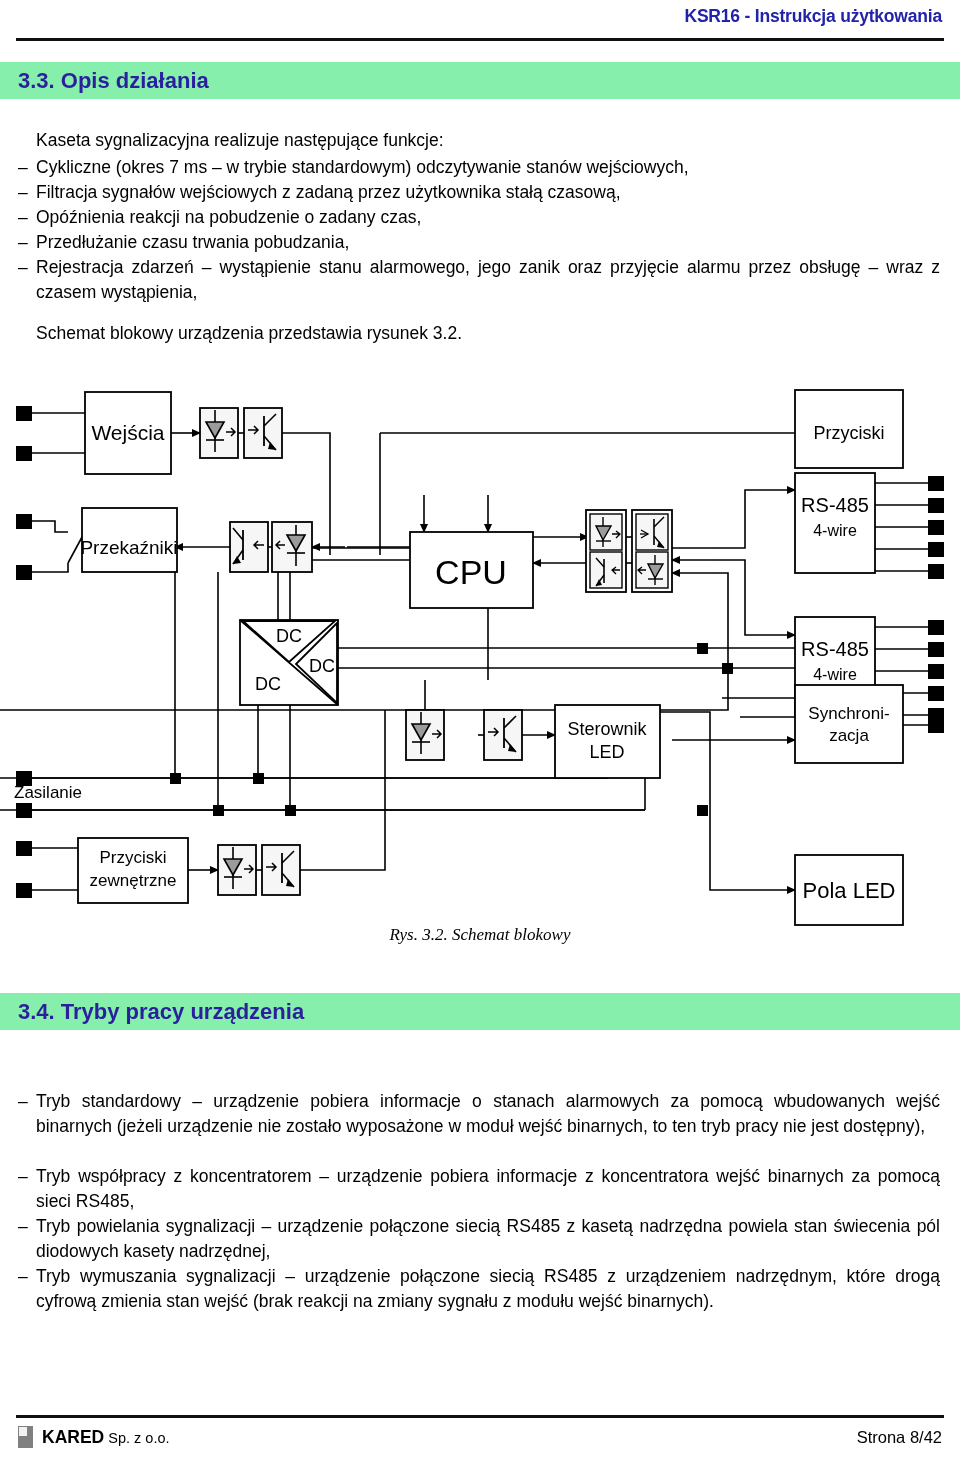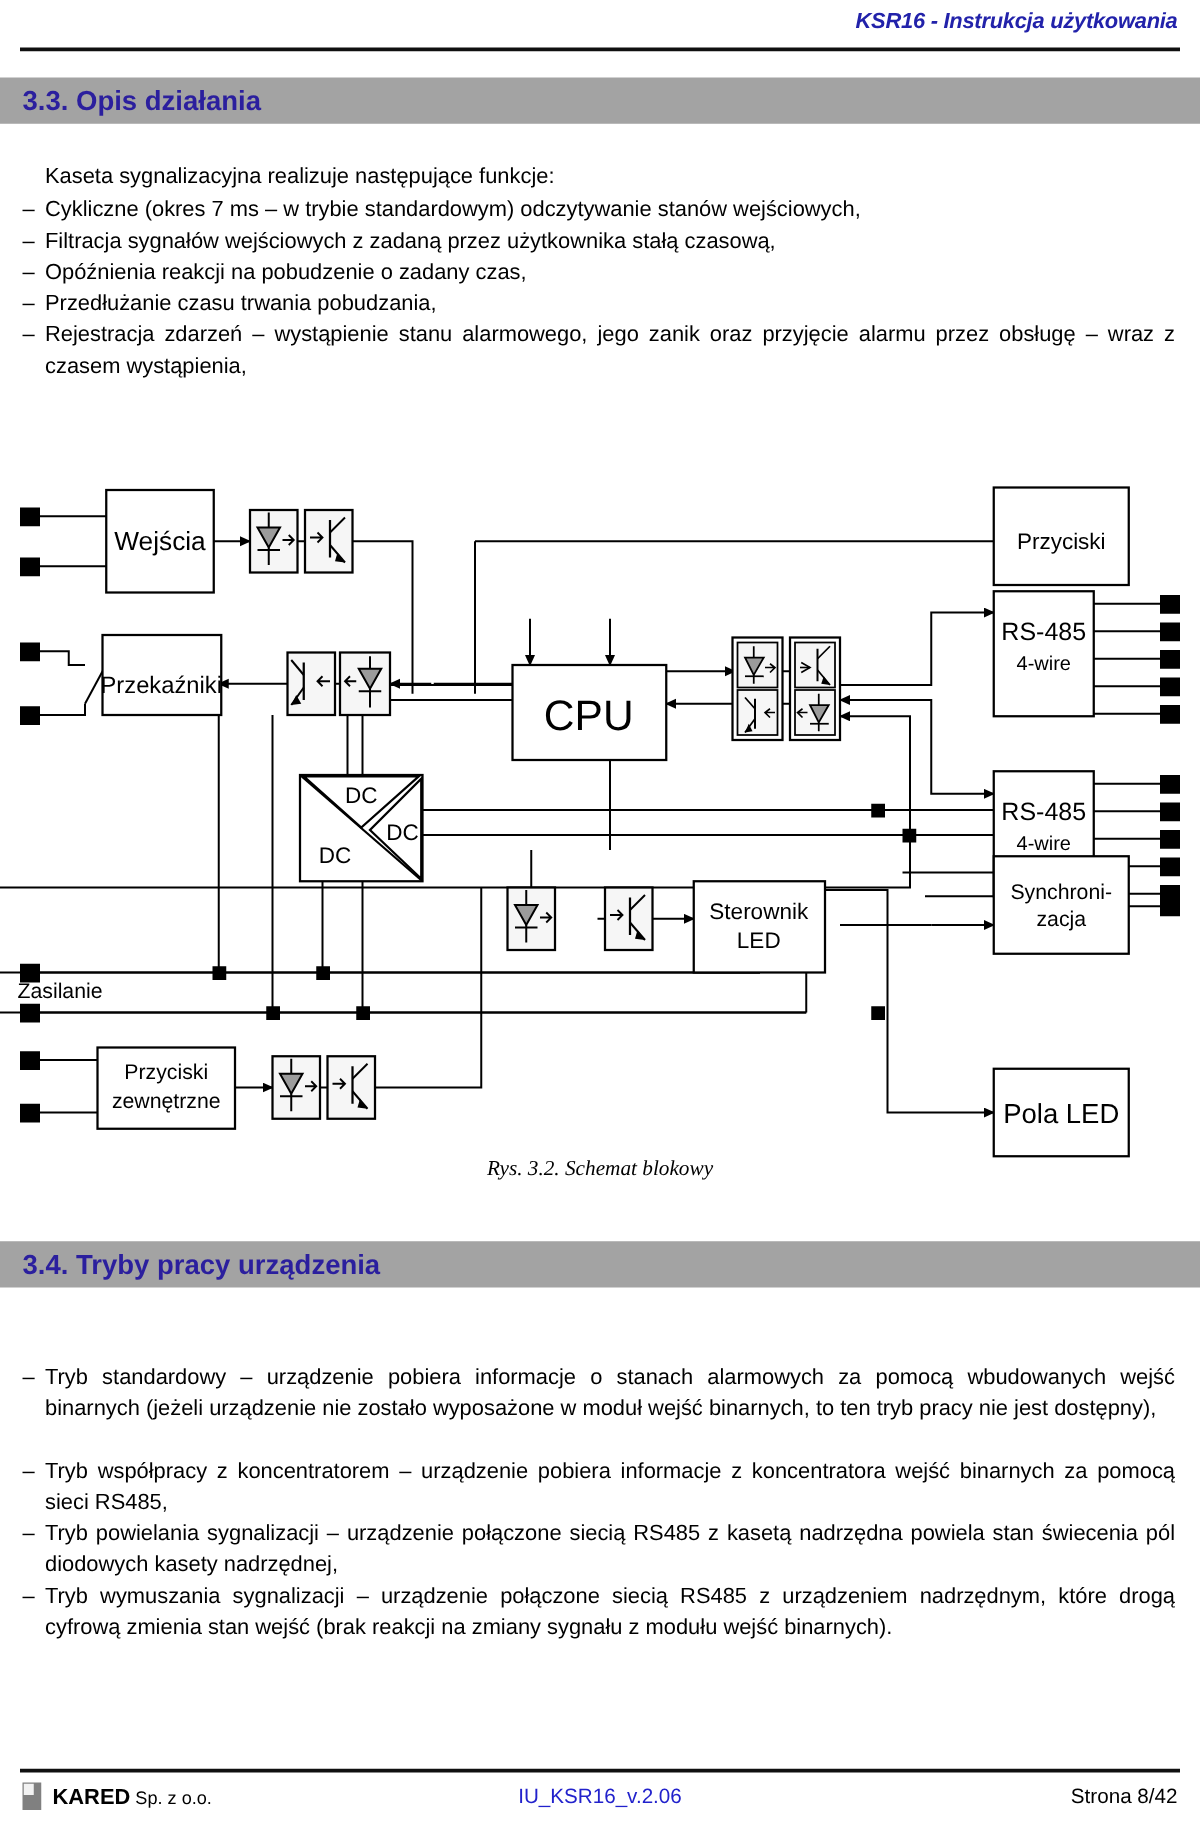--- a/index.html
+++ b/index.html
@@ -22,41 +22,40 @@
     top: 0; left: 0;
     width: 960px;
     height: 46px;
   }
   .header-title {
     position: absolute;
     right: 18px;
     top: 6px;
     font-size: 17.5px;
     font-weight: bold;
-    font-style: italic;
     color: #2222aa;
     letter-spacing: -0.2px;
     white-space: nowrap;
   }
   .header-rule {
     position: absolute;
     left: 16px;
     top: 38px;
     width: 928px;
     height: 3px;
     background: #101010;
   }
 
   
   .section-band {
     position: absolute;
     left: 0;
     width: 960px;
     height: 37px;
-    background: #a3a3a3;
+    background: #86efac;
   }
   .section-band .section-title {
     position: absolute;
     left: 18px;
     top: 6px;
     font-size: 22px;
     font-weight: bold;
     color: #2b1f9e;
     white-space: nowrap;
   }
@@ -205,20 +204,21 @@
   </div>
   <div class="bullet-row" style="top:112px;">
     <span class="bullet-dash">–</span>
     <span class="bullet-text nowrap">Przedłużanie czasu trwania pobudzania,</span>
   </div>
   <div class="bullet-row" style="top:137px;">
     <span class="bullet-dash">–</span>
     <span class="bullet-text just">Rejestracja zdarzeń – wystąpienie stanu alarmowego, jego zanik oraz przyjęcie alarmu przez obsługę – wraz z czasem wystąpienia,</span>
   </div>
 
+  <div class="intro-line" style="top:205px;">Schemat blokowy urządzenia przedstawia rysunek 3.2.</div>
 </div>
 
 <div class="figure-wrap">
   <svg width="960" height="580" viewBox="0 0 960 580">
     <defs>
       <marker id="arw" markerWidth="9" markerHeight="9" refX="8" refY="4" orient="auto" markerUnits="userSpaceOnUse">
         <path d="M0,0 L9,4 L0,8 z" fill="#000"></path>
       </marker>
     </defs>
 
@@ -548,15 +548,14 @@
   <div class="bullet-row" style="top:216px;">
     <span class="bullet-dash">–</span>
     <span class="bullet-text just">Tryb wymuszania sygnalizacji – urządzenie połączone siecią RS485 z urządzeniem nadrzędnym, które drogą cyfrową zmienia stan wejść (brak reakcji na zmiany sygnału z modułu wejść binarnych).</span>
   </div>
 </div>
 
 <div class="footer-rule"></div>
 <div class="footer">
   <div class="footer-logo"></div>
   <div class="footer-left"><b>KARED</b><span class="small"> Sp. z o.o.</span></div>
-  <div class="footer-center">IU_KSR16_v.2.06</div>
   <div class="footer-right">Strona 8/42</div>
 </div>
 
 </body></html>

